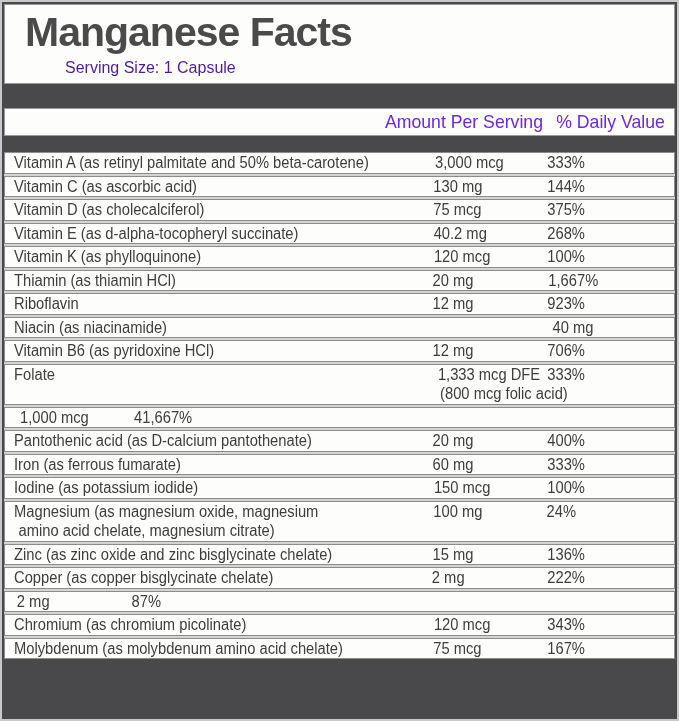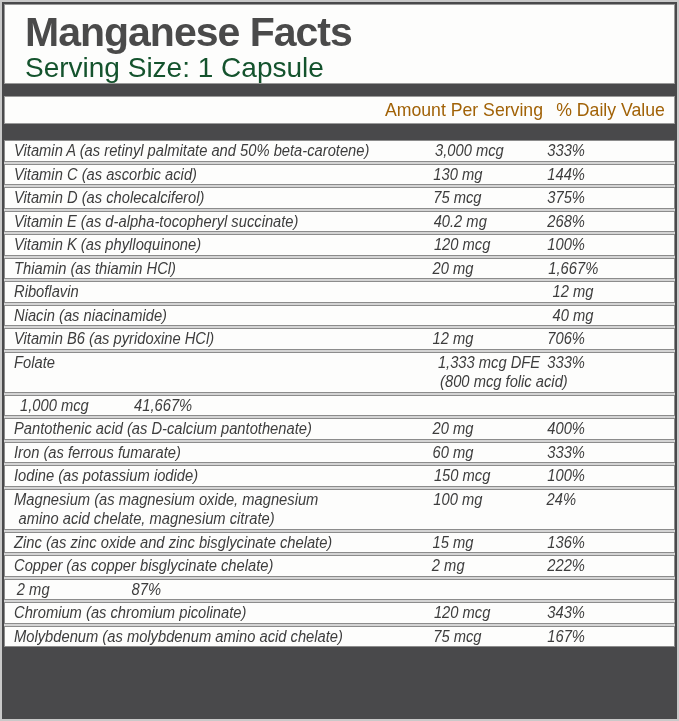--- a/index.html
+++ b/index.html
@@ -24,37 +24,36 @@
   .box{background:var(--paper);border:1px solid #9a9a9a;box-sizing:border-box;}
   .header-box{
     height:80px;flex-shrink:0;
     padding:4px 10px 0 20px;overflow:hidden;
   }
   .title{
     font-size:41px;font-weight:700;letter-spacing:-1px;
     color:#4a4a4a;line-height:46px;white-space:nowrap;
   }
   .serving{
-    font-size:28px;color:#14532d;line-height:24px;margin-top:1px;white-space:nowrap;
+    font-size:16px;color:#4c1d95;line-height:24px;margin-top:1px;white-space:nowrap;margin-left:40px;
   }
   .colhead{
-    height:28px;flex-shrink:0;margin-top:12px;
-    position:relative;font-size:19px;color:#a16207;
+    height:28px;flex-shrink:0;margin-top:24px;
+    position:relative;font-size:19px;color:#6d28d9;
   }
   .colhead span{
     position:absolute;top:1px;line-height:24px;display:inline-block;
     transform:scaleX(0.93);transform-origin:100% 50%;white-space:nowrap;
   }
   .ch-amt{right:131px;}
   .ch-dv{right:9px;}
   .table{
     margin-top:16px;flex-shrink:0;
     display:flex;flex-direction:column;gap:2px;
     background:var(--gap);
-    font-style:italic;
   }
   .row{
     background:var(--paper);
     border:1px solid var(--border);
     display:flex;align-items:flex-start;
     padding:0 10px 0 9px;
     font-size:16px;line-height:19.5px;color:#3d3d3d;
   }
   .cell{box-sizing:border-box;}
   .name{flex:1 1 auto;min-width:0;}
@@ -149,20 +148,23 @@
             <span class="cond">1,667%</span>
           </div>
         </div>
         <div class="row">
           <div class="cell name">
             <span class="cond">Riboflavin</span>
           </div>
           <div class="cell amt">
             <span class="cond">12 mg</span>
           </div>
+          <div class="cell dv">
+            <span class="cond">923%</span>
+          </div>
         </div>
         <div class="row">
           <div class="cell name">
             <span class="cond">Niacin (as niacinamide)</span>
           </div>
           <div class="cell amt">
             <span class="cond">40 mg</span>
           </div>
         </div>
         <div class="row">

